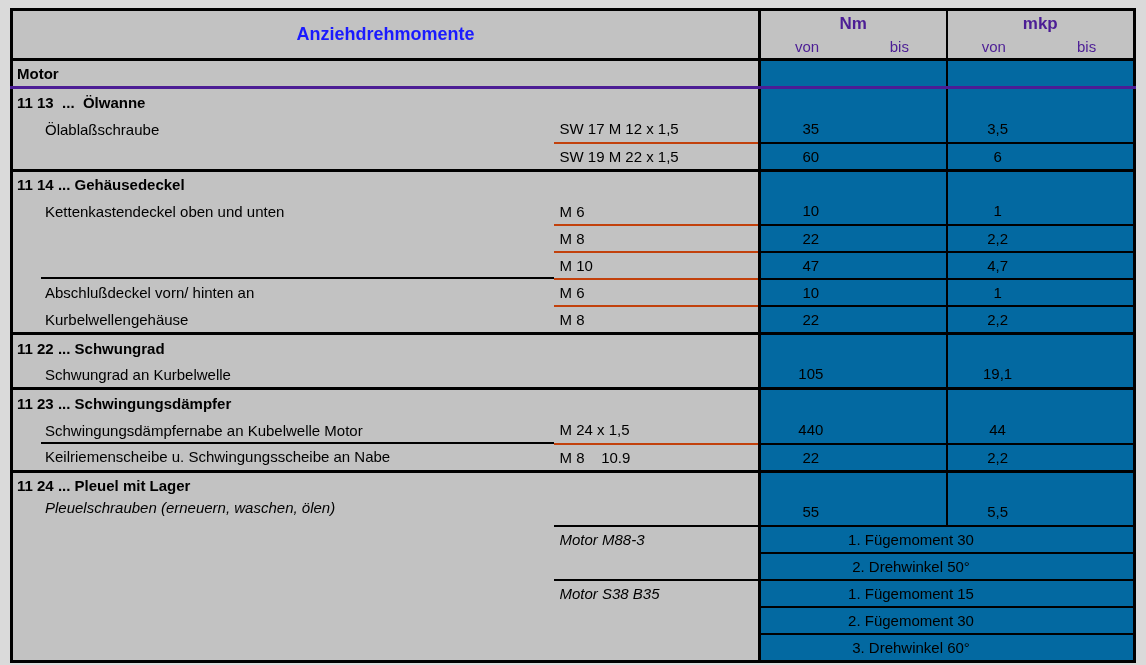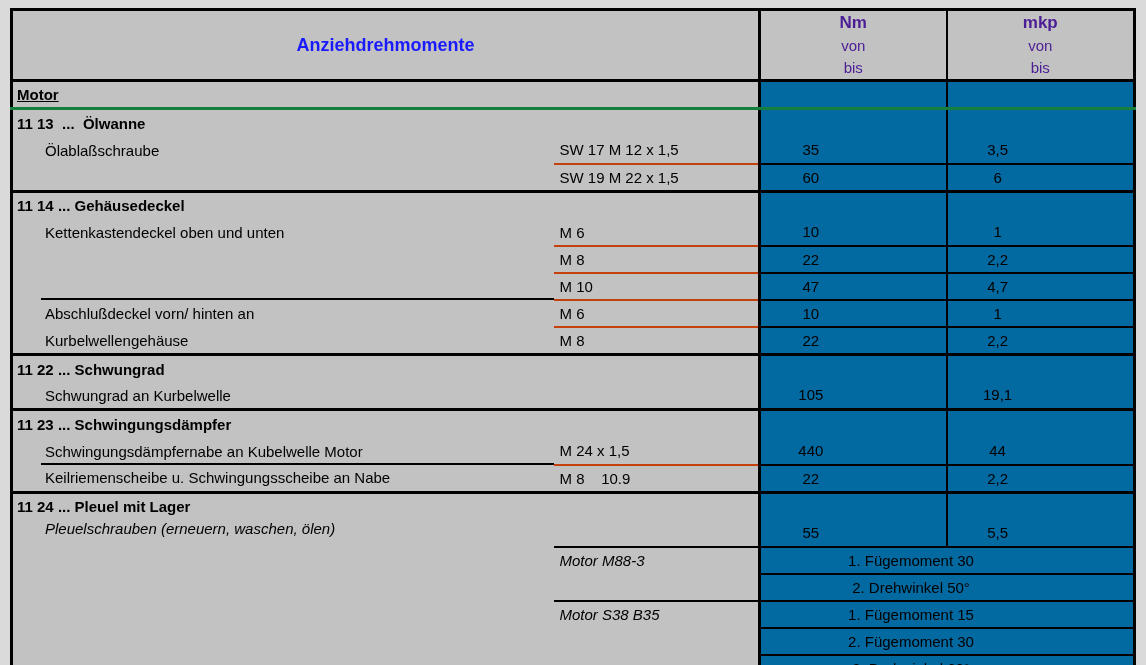--- a/index.html
+++ b/index.html
@@ -36,21 +36,21 @@
     vertical-align: middle;
     overflow: hidden;
   }
   tr            { height: 27px; }
   tr.r-title    { height: 50px; }
   tr.r-motor    { height: 28px; }
   tr.r-sec      { height: 28px; }
 
   
   tr.r-sec > td    { border-top: 3px solid #000; }
-  tr.r-motor > td  { border-top: 3px solid #000; border-bottom: 3px solid #15803d; text-decoration: underline; }
+  tr.r-motor > td  { border-top: 3px solid #000; border-bottom: 3px solid #4c1d95; }
   .bl3 { border-left: 3px solid #000; }
   .bl2 { border-left: 2px solid #000; }
   .bt  { border-top: 2px solid #000; }
   .bb  { border-bottom: 2px solid #c2410c; }
 
   
   .white { background: #0369a1; }
   .c-title {
     color: #1a1aff;
     font-weight: bold;
@@ -58,21 +58,21 @@
     text-align: center;
     white-space: pre;
   }
   .c-unithdr { color: #4c1d95; vertical-align: middle; }
   .c-unithdr .unit {
     font-weight: bold;
     font-size: 17px;
     text-align: center;
     line-height: 24px;
   }
-  .c-unithdr .vonbis { display: flex; font-size: 15px; line-height: 22px; flex-direction: column; }
+  .c-unithdr .vonbis { display: flex; font-size: 15px; line-height: 22px; }
   .c-unithdr .vonbis span { flex: 1 1 50%; text-align: center; }
 
   .c-motor { font-weight: bold; padding-left: 4px; }
   .c-sectitle { font-weight: bold; padding-left: 4px; white-space: pre; }
   .c-desc { padding-left: 32px; white-space: pre; }
   .c-spec { padding-left: 6px; white-space: pre; }
   .vtop { vertical-align: top; font-style: italic; }
   .vtop .speclbl { line-height: 26px; }
   .vbot { vertical-align: bottom; }
 

